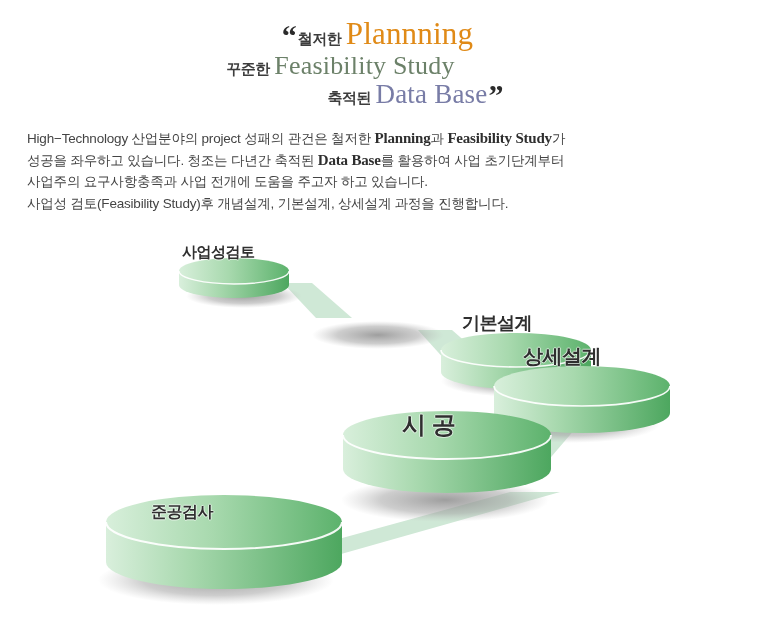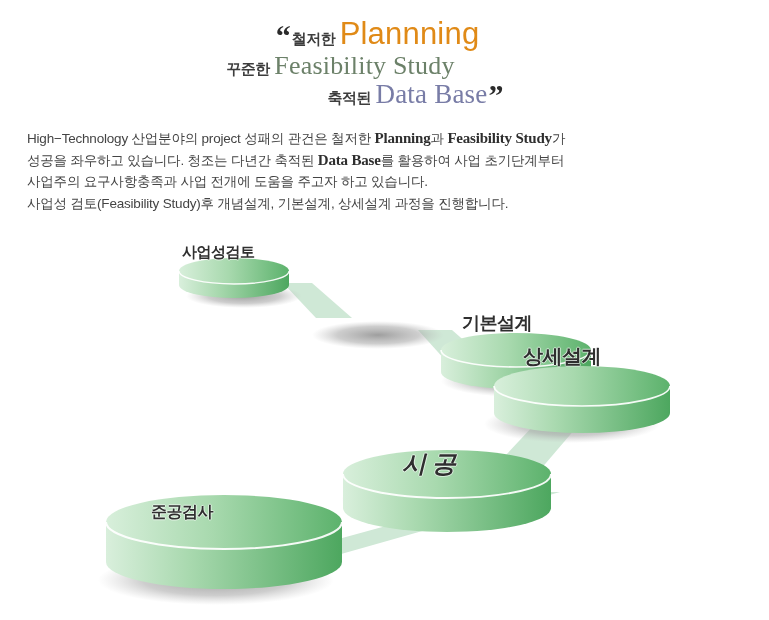--- a/index.html
+++ b/index.html
@@ -34,21 +34,21 @@
 
   .ko-small {
     font-family: "Liberation Sans", sans-serif;
     font-size: 15px;
     font-weight: bold;
     color: #3d3d3d;
     letter-spacing: -0.5px;
     vertical-align: baseline;
   }
   .en-plan {
-    font-family: Liberation Sans, sans-serif;
+    font-family: Liberation Serif, serif;
     font-size: 31px;
     color: #e08a17;
     letter-spacing: 0.2px;
     text-align: right;
   }
   .en-feas {
     font-family: "Liberation Serif", serif;
     font-size: 26px;
     color: #6c8169;
     letter-spacing: 0.2px;
@@ -199,21 +199,21 @@
 
   <div class="stage" style="left:491px; top:366px;">
     <svg width="182" height="76" viewBox="0 0 182 76">
       <path d="M 3,20 L 3,47 A 88,20 0 0 0 179,47 L 179,20 Z" fill="url(#gSide1)"></path>
       <ellipse cx="91" cy="20" rx="88" ry="20" fill="url(#gTop1)"></ellipse>
       <path d="M 3,20 A 88,20 0 0 0 179,20" fill="none" stroke="#ffffff" stroke-width="1.7" opacity="0.92"></path>
     </svg>
     <div class="stage-label" style="left:32px; top:-23px; font-size:20px;">상세설계</div>
   </div>
 
-  <div class="stage" style="left:340px; top:450px;font-style:italic;">
+  <div class="stage" style="left:340px; top:411px;">
     <svg width="214" height="92" viewBox="0 0 214 92">
       <path d="M 3,24 L 3,58 A 104,24 0 0 0 211,58 L 211,24 Z" fill="url(#gSide1)"></path>
       <ellipse cx="107" cy="24" rx="104" ry="24" fill="url(#gTop1)"></ellipse>
       <path d="M 3,24 A 104,24 0 0 0 211,24" fill="none" stroke="#ffffff" stroke-width="1.9" opacity="0.92"></path>
     </svg>
     <div class="stage-label" style="left:62px; top:-2px; font-size:24px;">시 공</div>
   </div>
 
   <div class="stage" style="left:103px; top:495px;">
     <svg width="242" height="106" viewBox="0 0 242 106">

